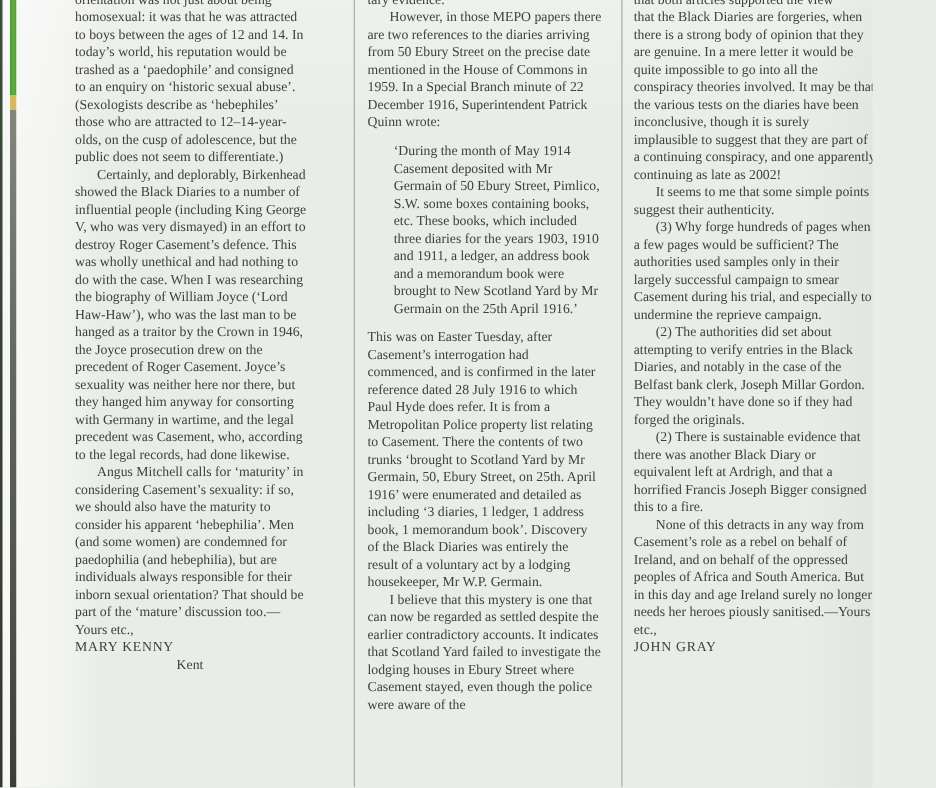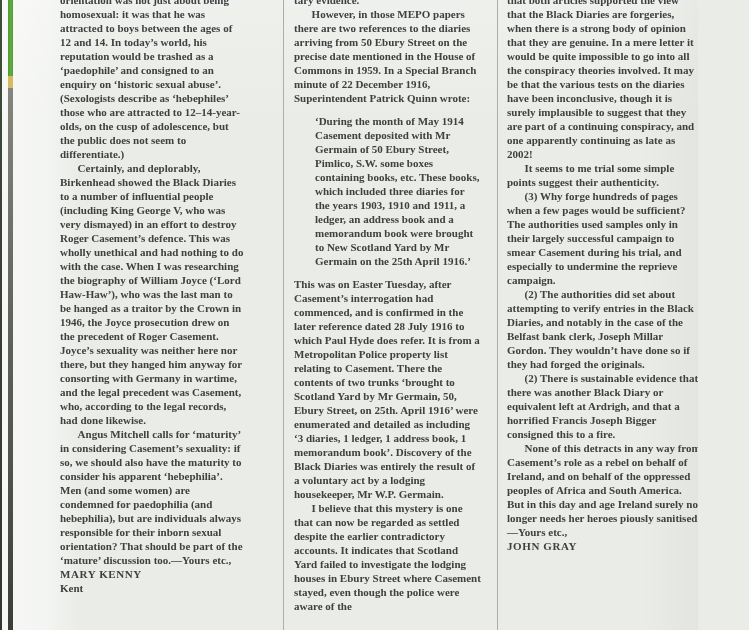--- a/index.html
+++ b/index.html
@@ -8,21 +8,20 @@
     font-family:"Liberation Serif","DejaVu Serif",serif;
     background:#e9ece7;
   }
   .page{
     position:relative;width:698px;height:630px;overflow:hidden;
     background:
       linear-gradient(90deg, rgba(255,255,255,.65) 0px, rgba(255,255,255,.45) 48px, rgba(255,255,255,0) 80px),
       linear-gradient(90deg, rgba(0,0,0,0) 640px, rgba(0,0,0,.03) 700px, rgba(0,0,0,.05) 738px, rgba(255,255,255,.25) 742px),
       linear-gradient(180deg, rgba(255,255,255,.25) 0px, rgba(255,255,255,0) 120px),
       #e9ece7;
-    font-weight: bold;
   }
   
   .spine-edge{position:absolute;left:0;top:0;width:2px;height:630px;
     background:linear-gradient(180deg,#3c4f38 0%,#394038 40%,#34372f 100%);}
   .bar{position:absolute;left:8px;width:5px;}
   .bar-green{top:0;height:76px;background:linear-gradient(90deg,#4f9a33,#62ad45 60%,#4f9a33);}
   .bar-yellow{top:76px;height:12px;background:#d7b95f;}
   .bar-gray{top:88px;height:542px;background:linear-gradient(180deg,#83867f 0%,#5f625c 45%,#4a4c48 80%,#3b3d39 100%);}
   
   .rule{position:absolute;top:0;width:1px;height:630px;background:#aab0a9;}
@@ -36,21 +35,21 @@
     text-align:left;
   }
   .col-left{left:60px;width:186px;}
   .col-middle{left:294px;width:187px;}
   .col-right{left:507px;width:194px;}
   p{margin:0;padding:0;}
   p.cut{  }
   p.ind{text-indent:1.6em;}
   p.quote{margin:9px 0 9px 21px;}
   p.sig-name{text-align:left;letter-spacing:.6px;padding-right:2px;}
-  p.sig-place{text-align:left;padding-right:2px;}
+  p.sig-place{text-align:center;padding-right:2px;}
 </style>
 </head>
 <body>
 
 <div class="page">
 
   <div class="spine-edge"></div>
   <div class="bar bar-green"></div>
   <div class="bar bar-yellow"></div>
   <div class="bar bar-gray"></div>
@@ -72,21 +71,21 @@
     <p class="cut">tary evidence.</p>
     <p class="ind">However, in those MEPO papers there are two references to the diaries arriving from 50 Ebury Street on the precise date mentioned in the House of Commons in 1959. In a Special Branch minute of 22 December 1916, Superintendent Patrick Quinn wrote:</p>
     <p class="quote">‘During the month of May 1914 Casement deposited with Mr Germain of 50 Ebury Street, Pimlico, S.W. some boxes containing books, etc. These books, which included three diaries for the years 1903, 1910 and 1911, a ledger, an address book and a memorandum book were brought to New Scotland Yard by Mr Germain on the 25th April 1916.’</p>
     <p class="body">This was on Easter Tuesday, after Casement’s interrogation had commenced, and is confirmed in the later reference dated 28 July 1916 to which Paul Hyde does refer. It is from a Metropolitan Police property list relating to Casement. There the contents of two trunks ‘brought to Scotland Yard by Mr Germain, 50, Ebury Street, on 25th. April 1916’ were enumerated and detailed as including ‘3 diaries, 1 ledger, 1 address book, 1 memorandum book’. Discovery of the Black Diaries was entirely the result of a voluntary act by a lodging housekeeper, Mr W.P. Germain.</p>
     <p class="ind">I believe that this mystery is one that can now be regarded as settled despite the earlier contradictory accounts. It indicates that Scotland Yard failed to investigate the lodging houses in Ebury Street where Casement stayed, even though the police were aware of the</p>
   </div>
 
   <div class="col col-right">
     <p class="cut">that both articles supported the view</p>
     <p class="body">that the Black Diaries are forgeries, when there is a strong body of opinion that they are genuine. In a mere letter it would be quite impossible to go into all the conspiracy theories involved. It may be that the various tests on the diaries have been inconclusive, though it is surely implausible to suggest that they are part of a continuing conspiracy, and one apparently continuing as late as 2002!</p>
-    <p class="ind">It seems to me trial some simple points suggest their authenticity.</p>
+    <p class="ind">It seems to me that some simple points suggest their authenticity.</p>
     <p class="ind">(3) Why forge hundreds of pages when a few pages would be sufficient? The authorities used samples only in their largely successful campaign to smear Casement during his trial, and especially to undermine the reprieve campaign.</p>
     <p class="ind">(2) The authorities did set about attempting to verify entries in the Black Diaries, and notably in the case of the Belfast bank clerk, Joseph Millar Gordon. They wouldn’t have done so if they had forged the originals.</p>
     <p class="ind">(2) There is sustainable evidence that there was another Black Diary or equivalent left at Ardrigh, and that a horrified Francis Joseph Bigger consigned this to a fire.</p>
     <p class="ind">None of this detracts in any way from Casement’s role as a rebel on behalf of Ireland, and on behalf of the oppressed peoples of Africa and South America. But in this day and age Ireland surely no longer needs her heroes piously sanitised.—Yours etc.,</p>
     <p class="sig-name">JOHN GRAY</p>
   </div>
 
 </div>
 
 </body></html>

